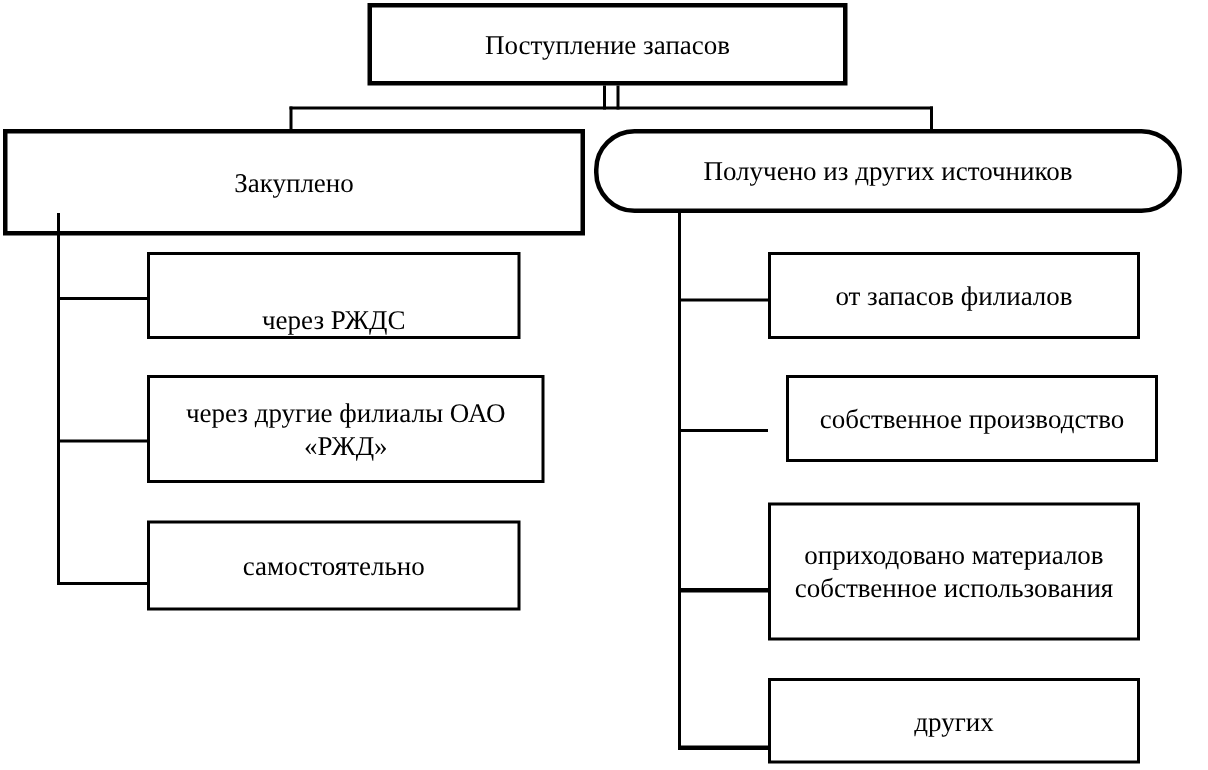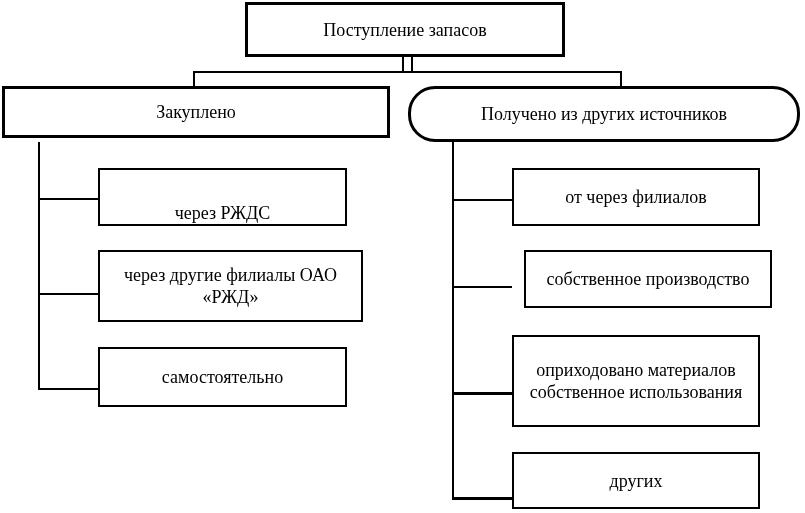--- a/index.html
+++ b/index.html
@@ -24,22 +24,22 @@
     font-size: 18px;
     line-height: 22px;
   }
   .box.heavy { border-width: 3px; }
   .box span { display: inline-block; }
   .w230 { max-width: 230px; }
   .line { position: absolute; background: #000000; }
 
   
   .n-root   { left: 245px; top: 2px;   width: 320px; height: 55px; }
-  .n-left   { left: 2px;   top: 86px;  width: 388px; height: 52px; }
-  .n-right  { left: 408px; top: 86px;  width: 392px; height: 56px; border-radius: 27px; }
+  .n-left   { left: 2px;   top: 86px;  width: 388px; height: 71px; }
+  .n-right  { left: 396px; top: 86px;  width: 392px; height: 56px; border-radius: 27px; }
   .n-l1     { left: 98px;  top: 168px; width: 249px; height: 58px; align-items: flex-end; }
   .n-l2     { left: 98px;  top: 250px; width: 265px; height: 72px; }
   .n-l3     { left: 98px;  top: 347px; width: 249px; height: 60px; }
   .n-r1     { left: 512px; top: 168px; width: 248px; height: 58px; }
   .n-r2     { left: 524px; top: 250px; width: 248px; height: 58px; }
   .n-r3     { left: 512px; top: 335px; width: 248px; height: 92px; }
   .n-r4     { left: 512px; top: 452px; width: 248px; height: 57px; }
 
   
   .c-stem-a   { left: 402px; top: 57px;  width: 2px;   height: 16px; }
@@ -94,21 +94,21 @@
     <span>самостоятельно</span>
   </div>
 
   <div class="line c-trunk-r"></div>
   <div class="line c-rb1"></div>
   <div class="line c-rb2"></div>
   <div class="line c-rb3"></div>
   <div class="line c-rb4"></div>
 
   <div class="box n-r1">
-    <span>от через филиалов</span>
+    <span>от запасов филиалов</span>
   </div>
   <div class="box n-r2">
     <span>собственное производство</span>
   </div>
   <div class="box n-r3">
     <span>оприходовано материалов собственное использования</span>
   </div>
   <div class="box n-r4">
     <span>других</span>
   </div>

